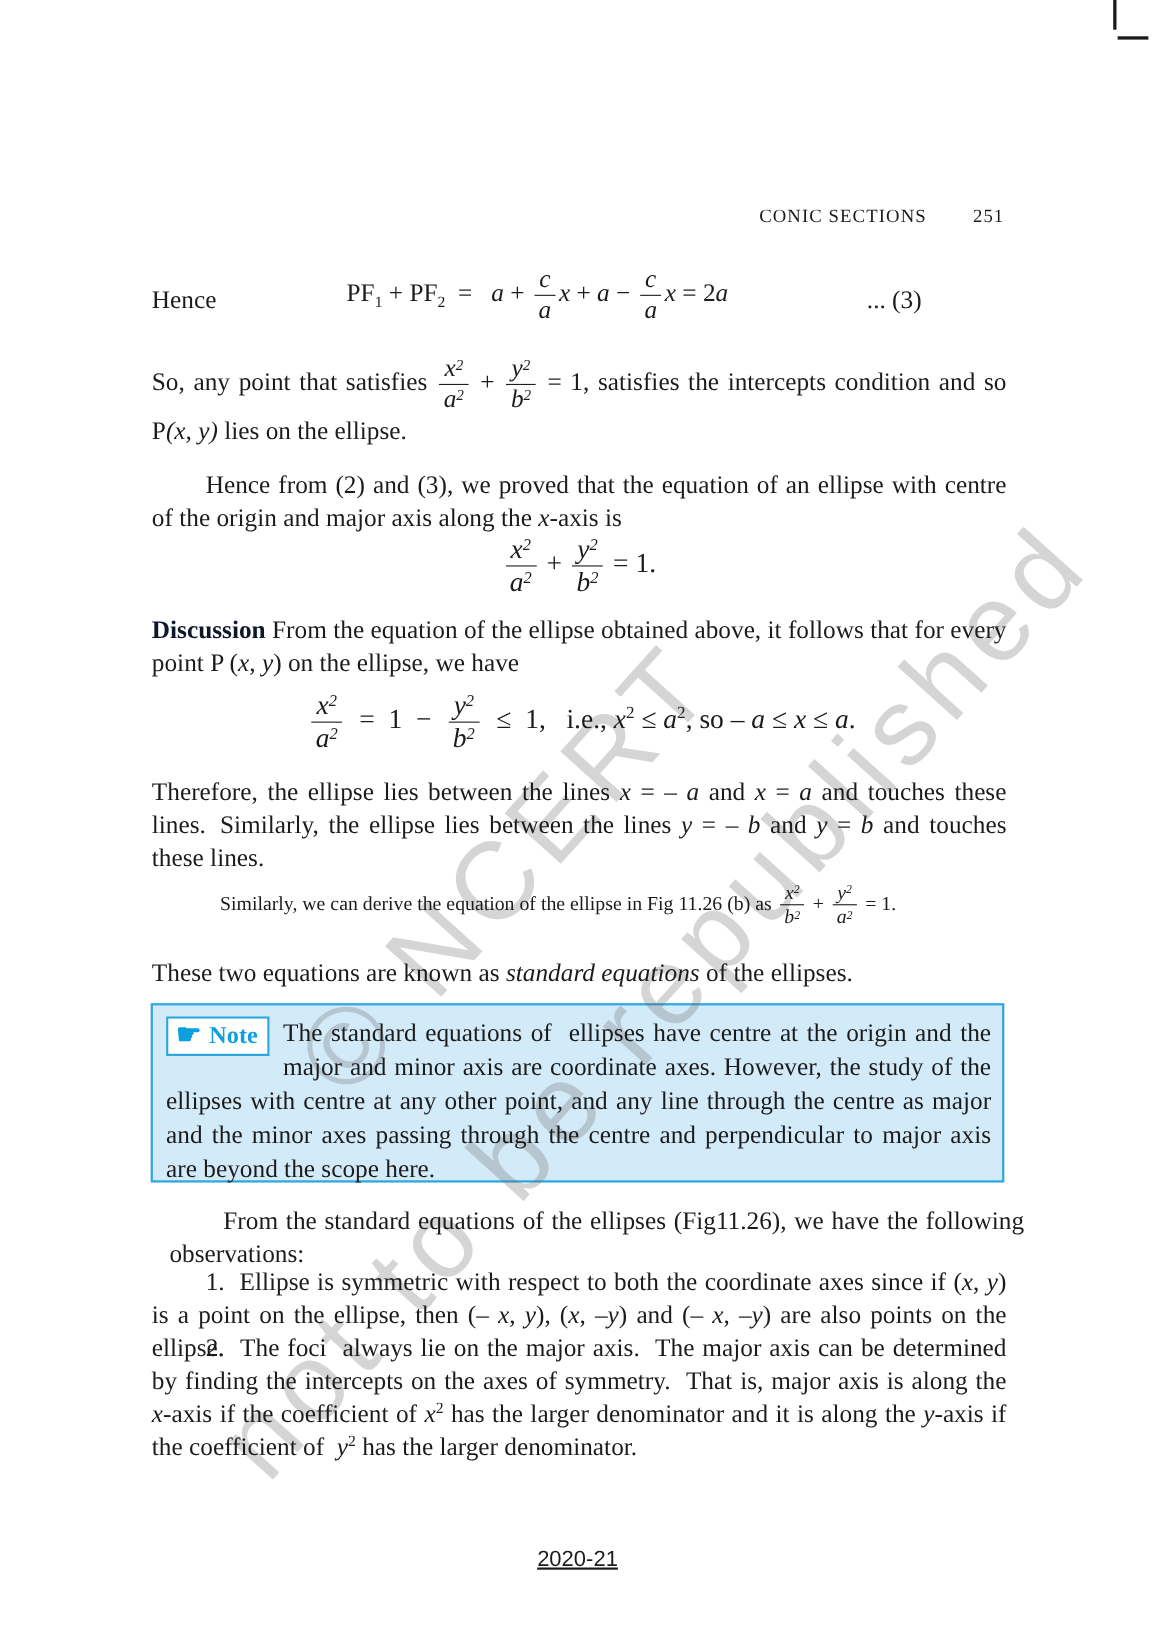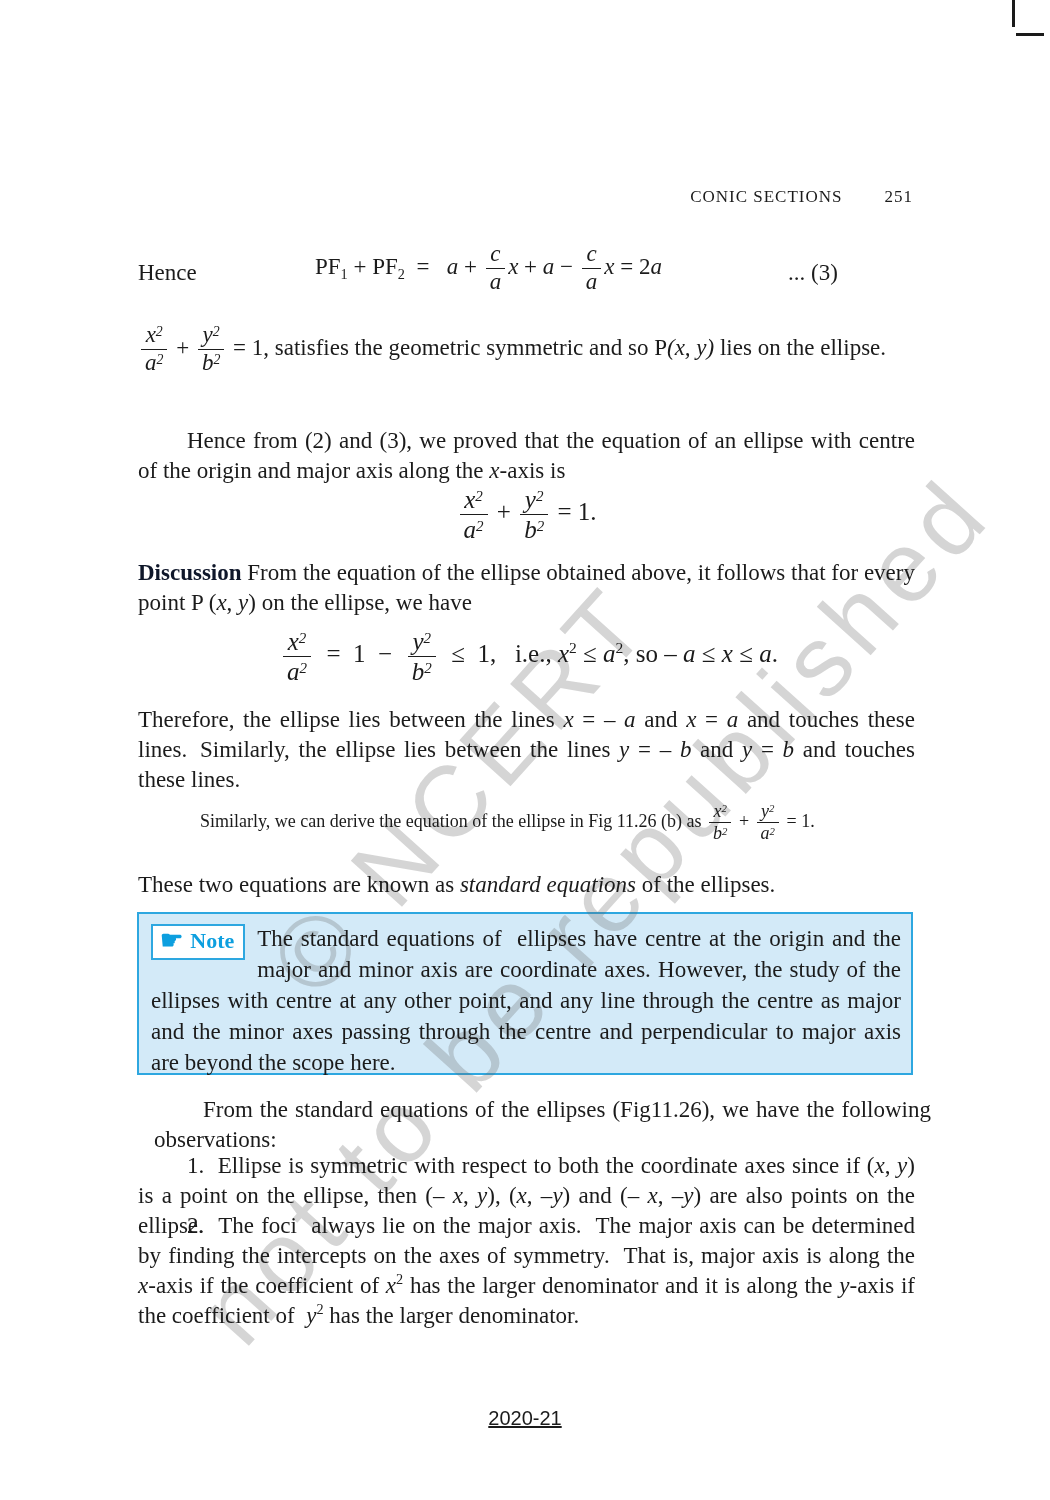--- a/index.html
+++ b/index.html
@@ -74,27 +74,27 @@
         <span class="fnum">c</span>
         <span class="fden">a</span>
       </span><span class="it">x</span><span> + </span><span class="it">a</span><span> − </span><span class="frac">
         <span class="fnum">c</span>
         <span class="fden">a</span>
       </span><span class="it">x</span><span> = 2</span><span class="it">a</span></span>
   <span class="eqnum">... (3)</span>
 </div>
 
 <div class="blk" style="top:322px;">
-  <p><span class="frac">
+  <p><span>So, any point that satisfies  </span><span class="frac">
         <span class="fnum"><span>x</span><span class="fsup">2</span></span>
         <span class="fden"><span>a</span><span class="fsup">2</span></span>
       </span><span> + </span><span class="frac">
         <span class="fnum"><span>y</span><span class="fsup">2</span></span>
         <span class="fden"><span>b</span><span class="fsup">2</span></span>
-      </span><span> = 1, satisfies the geometric symmetric and so </span><span>P</span><span class="it">(x, y)</span><span> lies on the ellipse.</span></p>
+      </span><span> = 1, satisfies the intercepts condition and so </span><span>P</span><span class="it">(x, y)</span><span> lies on the ellipse.</span></p>
 </div>
 
 <div class="blk" style="top:426px;">
   <p class="ind48"><span>Hence from (2) and (3), we proved that the equation of an ellipse with centre of the origin and major axis along the </span><span class="it">x</span><span>-axis is</span></p>
 </div>
 
 <div class="blk centered disp" style="top:485px;">
   <span><span class="frac">
         <span class="fnum"><span>x</span><span class="fsup">2</span></span>
         <span class="fden"><span>a</span><span class="fsup">2</span></span>

